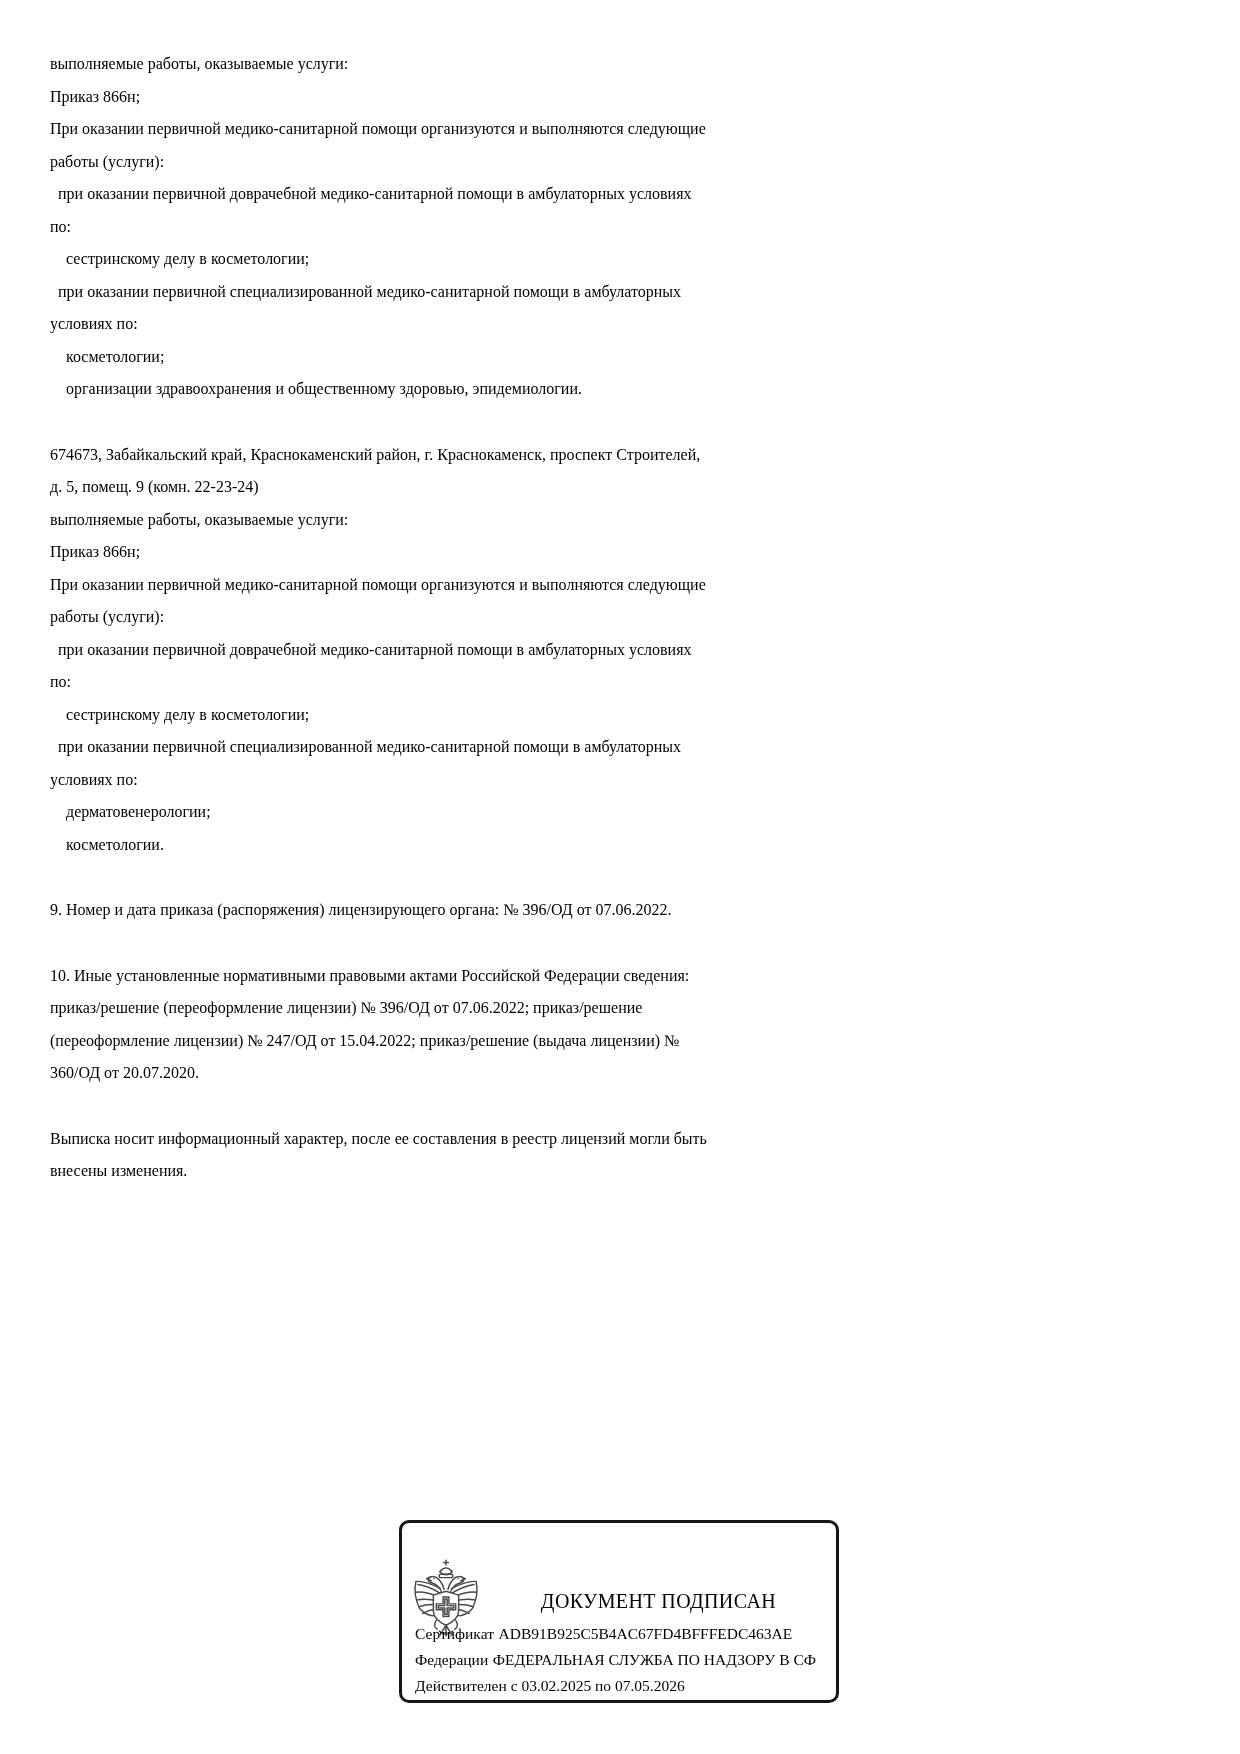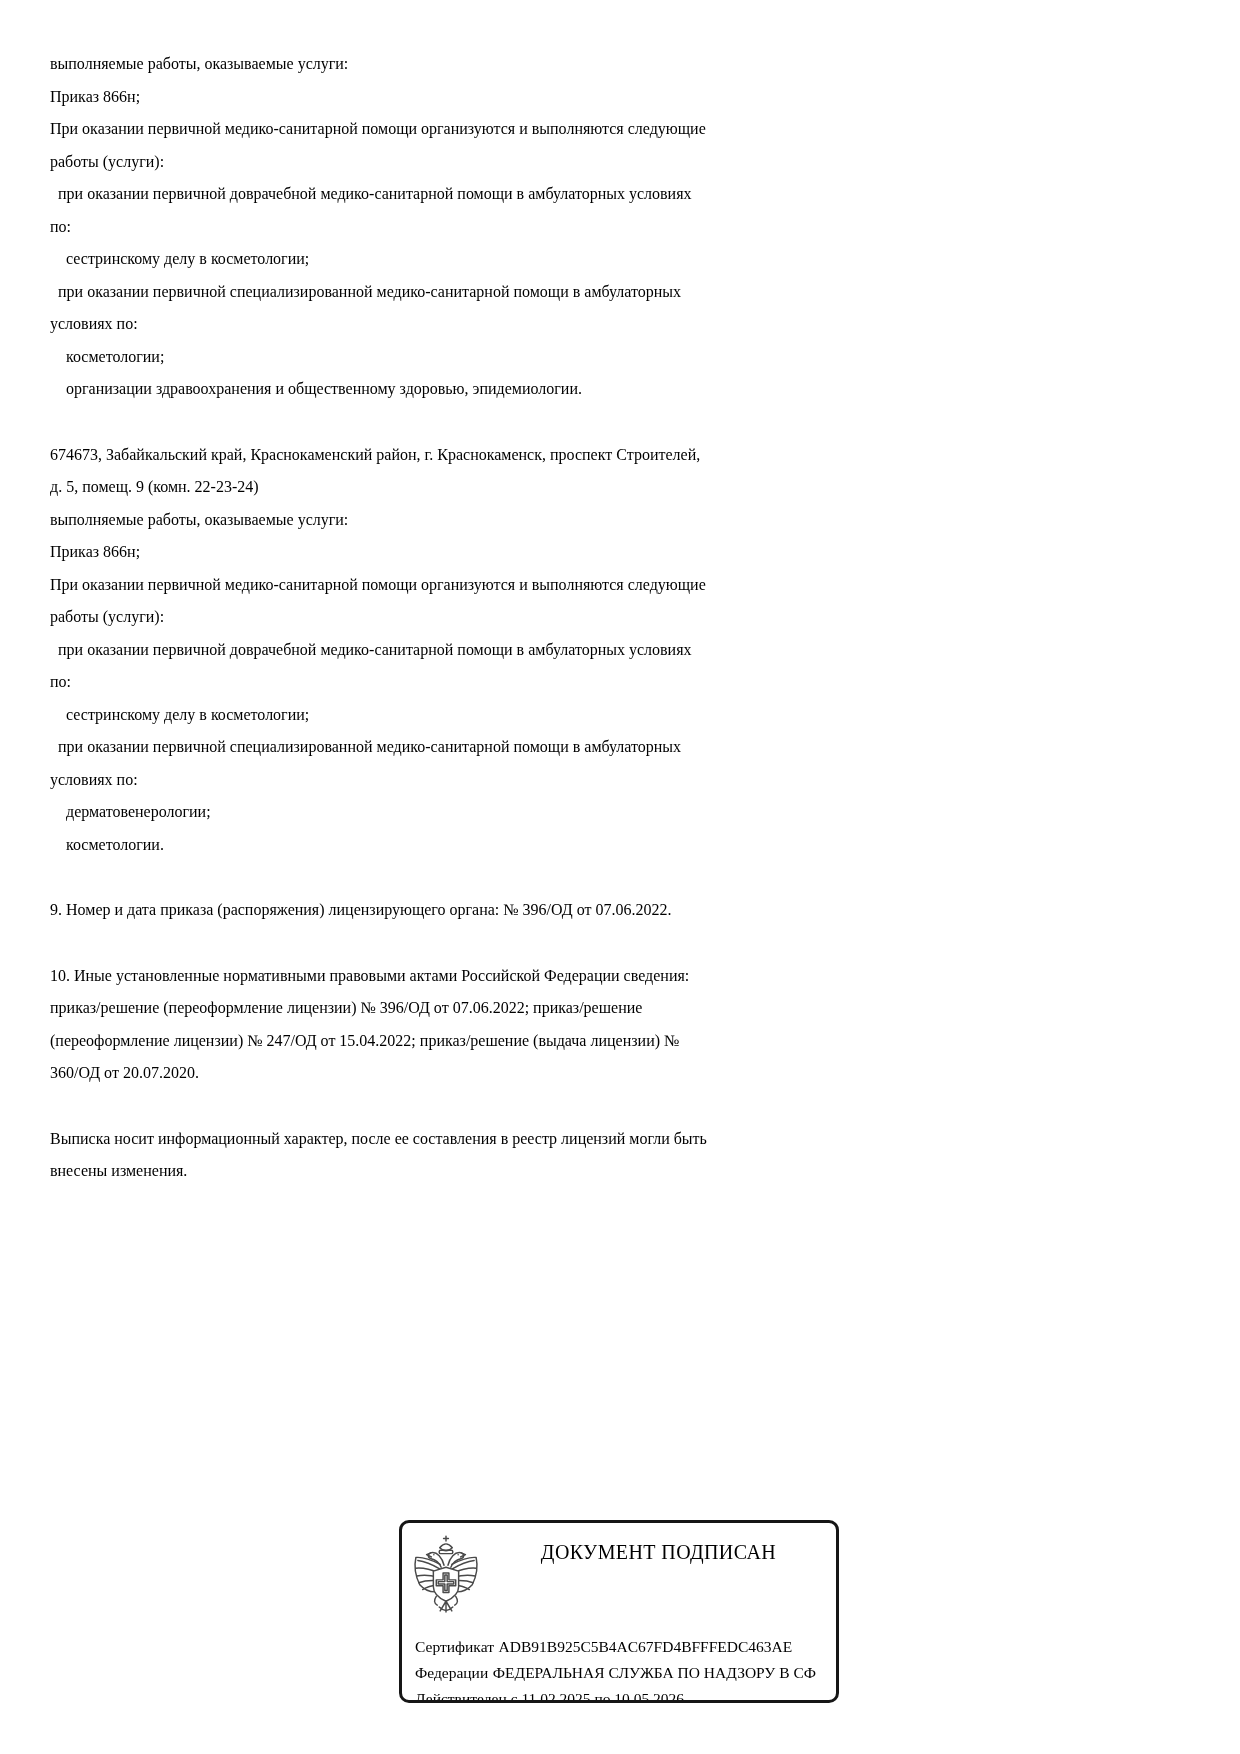--- a/index.html
+++ b/index.html
@@ -29,40 +29,39 @@
   .stamp {
     position: absolute;
     left: 399px; top: 1520px;
     width: 440px; height: 183px;
     border: 3px solid #161616;
     border-radius: 10px;
     box-sizing: border-box;
     background: #ffffff;
     overflow: hidden;
   }
-  .stamp-top { display: flex; align-items: flex-start; }
+  .stamp-top { display: flex; align-items: center; margin-top: 24px; }
   .emblem { flex: 0 0 70px; width: 70px; height: 80px; margin: 12px 0 0 9px; }
   .emblem svg { display: block; }
   .stamp-title {
     flex: 1;
     text-align: center;
     margin-top: 17px;
     font-size: 20px;
     line-height: 25px;
     letter-spacing: 0.4px;
     white-space: nowrap;
   }
   .stamp-lines {
     position: absolute;
     left: 13px; right: 17px; top: 98px;
     font-size: 15.5px;
     line-height: 26px;
     white-space: nowrap;
     overflow: hidden;
-    margin-top: 13px;
   }
   .stamp-line { white-space: nowrap; overflow: hidden; }
   .lbl { margin-right: 0.30em; }
   .bold { font-weight: normal; }
 </style>
 </head>
 <body>
 
 <div class="page">
 
@@ -113,17 +112,17 @@
         <div>ДОКУМЕНТ ПОДПИСАН</div>
       </div>
     </div>
     <div class="stamp-lines">
       <div class="stamp-line">
         <span class="lbl">Сертификат</span><span>ADB91B925C5B4AC67FD4BFFFEDC463AE</span>
       </div>
       <div class="stamp-line">
         <span class="lbl">Федерации</span><span class="bold">ФЕДЕРАЛЬНАЯ СЛУЖБА ПО НАДЗОРУ В СФ</span>
       </div>
-      <div class="stamp-line">Действителен с 11.02.2025 по 10.05.2026</div>
+      <div class="stamp-line">Действителен с 03.02.2025 по 07.05.2026</div>
     </div>
   </div>
 
 </div>
 
 </body></html>

